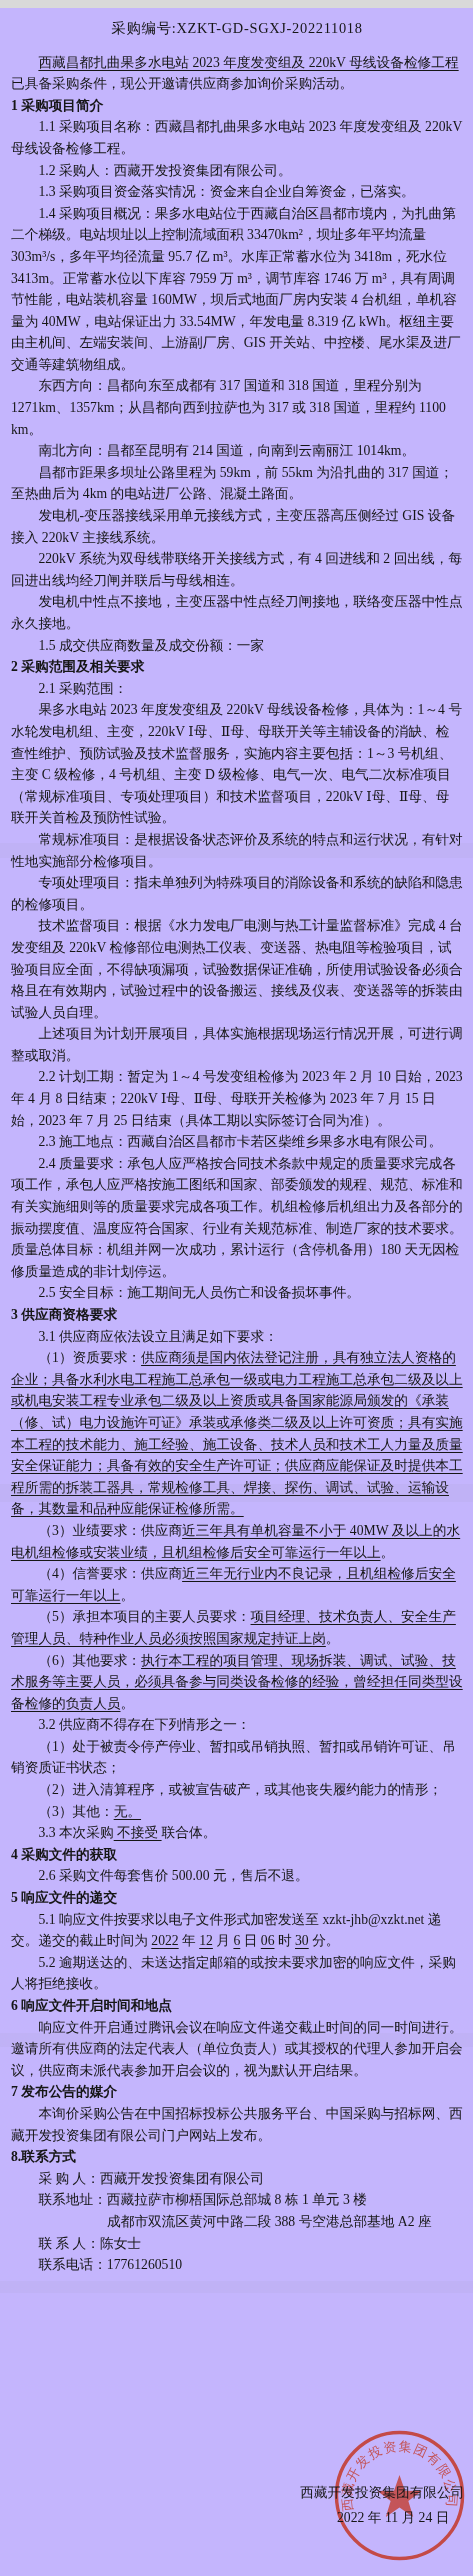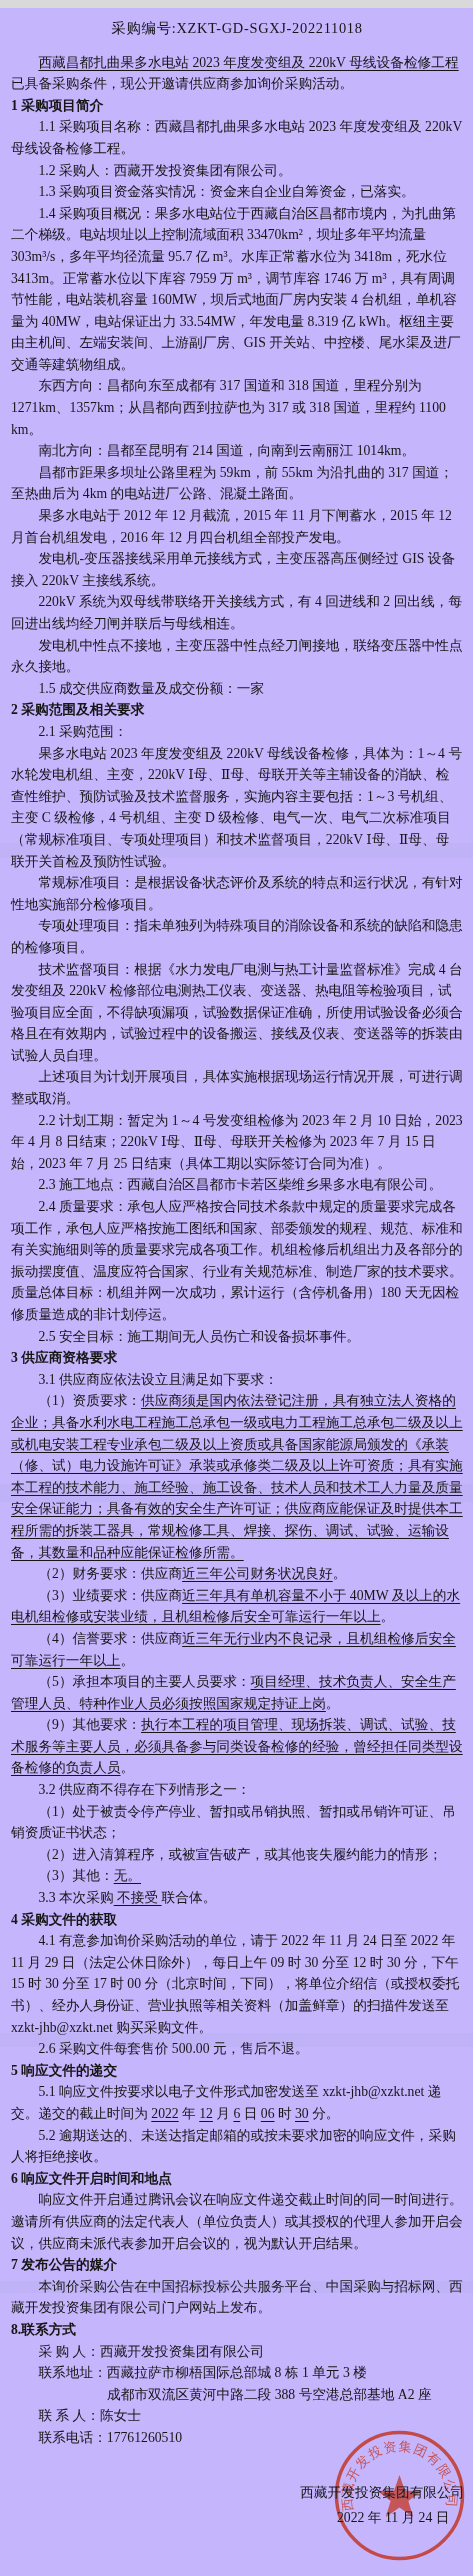--- a/index.html
+++ b/index.html
@@ -47,51 +47,48 @@
   <div class="doc-body">
       <p class="para"><span class="u">西藏昌都扎曲果多水电站 2023 年度发变组及 220kV 母线设备检修工程</span><span>已具备采购条件，现公开邀请供应商参加询价采购活动。</span></p>
       <p class="heading"><span>1 采购项目简介</span></p>
       <p class="para"><span>1.1 采购项目名称：西藏昌都扎曲果多水电站 2023 年度发变组及 220kV 母线设备检修工程。</span></p>
       <p class="para"><span>1.2 采购人：西藏开发投资集团有限公司。</span></p>
       <p class="para"><span>1.3 采购项目资金落实情况：资金来自企业自筹资金，已落实。</span></p>
       <p class="para"><span>1.4 采购项目概况：果多水电站位于西藏自治区昌都市境内，为扎曲第二个梯级。电站坝址以上控制流域面积 33470km²，坝址多年平均流量 303m³/s，多年平均径流量 95.7 亿 m³。水库正常蓄水位为 3418m，死水位 3413m。正常蓄水位以下库容 7959 万 m³，调节库容 1746 万 m³，具有周调节性能，电站装机容量 160MW，坝后式地面厂房内安装 4 台机组，单机容量为 40MW，电站保证出力 33.54MW，年发电量 8.319 亿 kWh。枢纽主要由主机间、左端安装间、上游副厂房、GIS 开关站、中控楼、尾水渠及进厂交通等建筑物组成。</span></p>
       <p class="para"><span>东西方向：昌都向东至成都有 317 国道和 318 国道，里程分别为 1271km、1357km；从昌都向西到拉萨也为 317 或 318 国道，里程约 1100 km。</span></p>
       <p class="para"><span>南北方向：昌都至昆明有 214 国道，向南到云南丽江 1014km。</span></p>
       <p class="para"><span>昌都市距果多坝址公路里程为 59km，前 55km 为沿扎曲的 317 国道；至热曲后为 4km 的电站进厂公路、混凝土路面。</span></p>
-      <p class="para"><span>果多水电站于 2012 年 12 月截流，2015 年 11 月下闸蓄水，2015 年 12 月首台机组发电，2016 年 12 月四台机组全部投产发电。</span></p>
       <p class="para"><span>发电机-变压器接线采用单元接线方式，主变压器高压侧经过 GIS 设备接入 220kV 主接线系统。</span></p>
       <p class="para"><span>220kV 系统为双母线带联络开关接线方式，有 4 回进线和 2 回出线，每回进出线均经刀闸并联后与母线相连。</span></p>
       <p class="para"><span>发电机中性点不接地，主变压器中性点经刀闸接地，联络变压器中性点永久接地。</span></p>
       <p class="para"><span>1.5 成交供应商数量及成交份额：一家</span></p>
       <p class="heading"><span>2 采购范围及相关要求</span></p>
       <p class="para"><span>2.1 采购范围：</span></p>
       <p class="para"><span>果多水电站 2023 年度发变组及 220kV 母线设备检修，具体为：1～4 号水轮发电机组、主变，220kV Ⅰ母、Ⅱ母、母联开关等主辅设备的消缺、检查性维护、预防试验及技术监督服务，实施内容主要包括：1～3 号机组、主变 C 级检修，4 号机组、主变 D 级检修、电气一次、电气二次标准项目（常规标准项目、专项处理项目）和技术监督项目，220kV Ⅰ母、Ⅱ母、母联开关首检及预防性试验。</span></p>
       <p class="para"><span>常规标准项目：是根据设备状态评价及系统的特点和运行状况，有针对性地实施部分检修项目。</span></p>
       <p class="para"><span>专项处理项目：指未单独列为特殊项目的消除设备和系统的缺陷和隐患的检修项目。</span></p>
       <p class="para"><span>技术监督项目：根据《水力发电厂电测与热工计量监督标准》完成 4 台发变组及 220kV 检修部位电测热工仪表、变送器、热电阻等检验项目，试验项目应全面，不得缺项漏项，试验数据保证准确，所使用试验设备必须合格且在有效期内，试验过程中的设备搬运、接线及仪表、变送器等的拆装由试验人员自理。</span></p>
       <p class="para"><span>上述项目为计划开展项目，具体实施根据现场运行情况开展，可进行调整或取消。</span></p>
       <p class="para"><span>2.2 计划工期：暂定为 1～4 号发变组检修为 2023 年 2 月 10 日始，2023 年 4 月 8 日结束；220kV Ⅰ母、Ⅱ母、母联开关检修为 2023 年 7 月 15 日始，2023 年 7 月 25 日结束（具体工期以实际签订合同为准）。</span></p>
       <p class="para"><span>2.3 施工地点：西藏自治区昌都市卡若区柴维乡果多水电有限公司。</span></p>
       <p class="para"><span>2.4 质量要求：承包人应严格按合同技术条款中规定的质量要求完成各项工作，承包人应严格按施工图纸和国家、部委颁发的规程、规范、标准和有关实施细则等的质量要求完成各项工作。机组检修后机组出力及各部分的振动摆度值、温度应符合国家、行业有关规范标准、制造厂家的技术要求。质量总体目标：机组并网一次成功，累计运行（含停机备用）180 天无因检修质量造成的非计划停运。</span></p>
       <p class="para"><span>2.5 安全目标：施工期间无人员伤亡和设备损坏事件。</span></p>
       <p class="heading"><span>3 供应商资格要求</span></p>
       <p class="para"><span>3.1 供应商应依法设立且满足如下要求：</span></p>
       <p class="para"><span>（1）资质要求：</span><span class="u">供应商须是国内依法登记注册，具有独立法人资格的企业；具备水利水电工程施工总承包一级或电力工程施工总承包二级及以上或机电安装工程专业承包二级及以上资质或具备国家能源局颁发的《承装（修、试）电力设施许可证》承装或承修类二级及以上许可资质；具有实施本工程的技术能力、施工经验、施工设备、技术人员和技术工人力量及质量安全保证能力；具备有效的安全生产许可证；供应商应能保证及时提供本工程所需的拆装工器具，常规检修工具、焊接、探伤、调试、试验、运输设备，其数量和品种应能保证检修所需。</span></p>
-      <p class="para"><span>（2）财务要求：供应商</span><span class="u">近三年公司财务状况良好</span><span>。</span></p>
       <p class="para"><span>（3）业绩要求：供应商</span><span class="u">近三年具有单机容量不小于 40MW 及以上的水电机组检修或安装业绩，且机组检修后安全可靠运行一年以上</span><span>。</span></p>
       <p class="para"><span>（4）信誉要求：供应商</span><span class="u">近三年无行业内不良记录，且机组检修后安全可靠运行一年以上</span><span>。</span></p>
       <p class="para"><span>（5）承担本项目的主要人员要求：</span><span class="u">项目经理、技术负责人、安全生产管理人员、特种作业人员必须按照国家规定持证上岗</span><span>。</span></p>
-      <p class="para"><span>（9）其他要求：</span><span class="u">执行本工程的项目管理、现场拆装、调试、试验、技术服务等主要人员，必须具备参与同类设备检修的经验，曾经担任同类型设备检修的负责人员</span><span>。</span></p>
+      <p class="para"><span>（6）其他要求：</span><span class="u">执行本工程的项目管理、现场拆装、调试、试验、技术服务等主要人员，必须具备参与同类设备检修的经验，曾经担任同类型设备检修的负责人员</span><span>。</span></p>
       <p class="para"><span>3.2 供应商不得存在下列情形之一：</span></p>
       <p class="para"><span>（1）处于被责令停产停业、暂扣或吊销执照、暂扣或吊销许可证、吊销资质证书状态；</span></p>
       <p class="para"><span>（2）进入清算程序，或被宣告破产，或其他丧失履约能力的情形；</span></p>
       <p class="para"><span>（3）其他：</span><span class="u">无。</span></p>
       <p class="para"><span>3.3 本次采购</span><span class="u"> 不接受 </span><span>联合体。</span></p>
       <p class="heading"><span>4 采购文件的获取</span></p>
-      <p class="para"><span>4.1 有意参加询价采购活动的单位，请于 2022 年 11 月 24 日至 2022 年 11 月 29 日（法定公休日除外），每日上午 09 时 30 分至 12 时 30 分，下午 15 时 30 分至 17 时 00 分（北京时间，下同），将单位介绍信（或授权委托书）、经办人身份证、营业执照等相关资料（加盖鲜章）的扫描件发送至 xzkt-jhb@xzkt.net 购买采购文件。</span></p>
       <p class="para"><span>2.6 采购文件每套售价 500.00 元，售后不退。</span></p>
       <p class="heading"><span>5 响应文件的递交</span></p>
       <p class="para"><span>5.1 响应文件按要求以电子文件形式加密发送至 xzkt-jhb@xzkt.net 递交。递交的截止时间为 </span><span class="u">2022</span><span> 年 </span><span class="u">12</span><span> 月 </span><span class="u">6</span><span> 日 </span><span class="u">06</span><span> 时 </span><span class="u">30</span><span> 分。</span></p>
       <p class="para"><span>5.2 逾期送达的、未送达指定邮箱的或按未要求加密的响应文件，采购人将拒绝接收。</span></p>
       <p class="heading"><span>6 响应文件开启时间和地点</span></p>
       <p class="para"><span>响应文件开启通过腾讯会议在响应文件递交截止时间的同一时间进行。邀请所有供应商的法定代表人（单位负责人）或其授权的代理人参加开启会议，供应商未派代表参加开启会议的，视为默认开启结果。</span></p>
       <p class="heading"><span>7 发布公告的媒介</span></p>
       <p class="para"><span>本询价采购公告在中国招标投标公共服务平台、中国采购与招标网、西藏开发投资集团有限公司门户网站上发布。</span></p>
       <p class="heading"><span>8.联系方式</span></p>
       <p class="para"><span>采 购 人：西藏开发投资集团有限公司</span></p>

